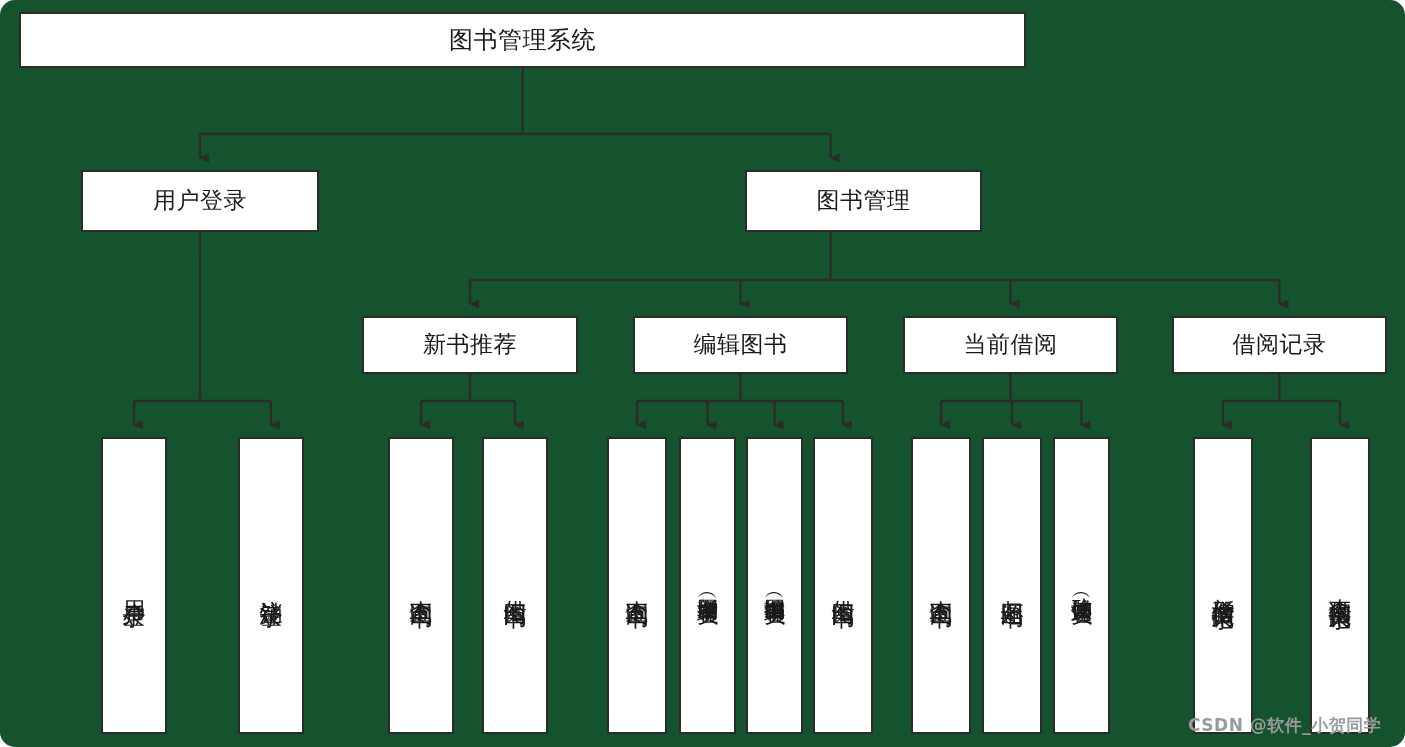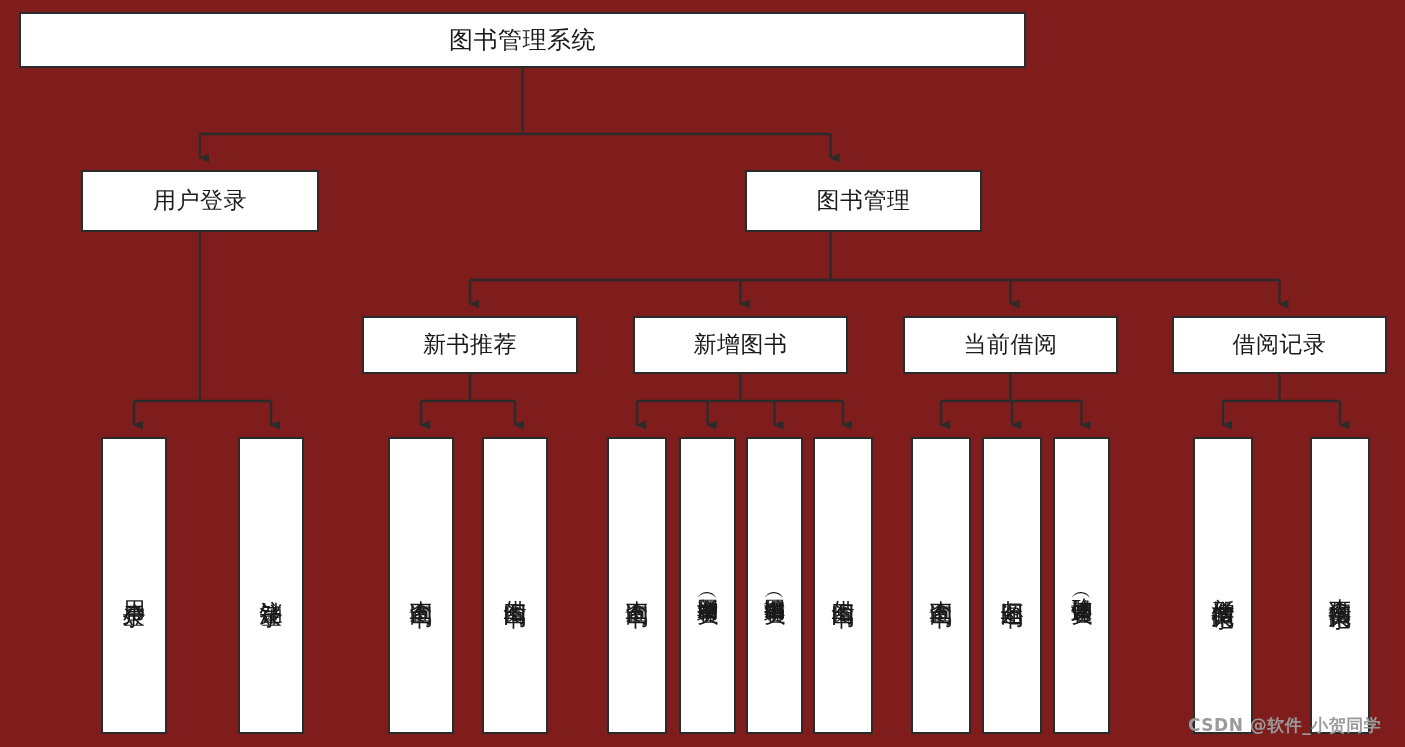--- a/index.html
+++ b/index.html
@@ -8,22 +8,23 @@
     padding: 0;
     background: #ffffff;
   }
   body {
     font-family: "DejaVu Sans", "Liberation Sans", sans-serif;
   }
   #diagram-root {
     position: relative;
     width: 1405px;
     height: 747px;
-    background: #7f1d1d;
+    background: #14532d;
     overflow: hidden;
+    border-radius: 15px;
   }
   #edges-layer {
     position: absolute;
     left: 0;
     top: 0;
     width: 1405px;
     height: 747px;
     pointer-events: none;
   }
   .node {
@@ -131,21 +132,21 @@
     <span class="node-label">用户登录</span>
   </div>
   <div class="node horiz" style="left: 712px; top: 170px; width: 237px; height: 62px; margin-left: 33px;">
     <span class="node-label">图书管理</span>
   </div>
 
   <div class="node horiz" style="left: 362px; top: 316px; width: 216px; height: 58px;">
     <span class="node-label">新书推荐</span>
   </div>
   <div class="node horiz" style="left: 633px; top: 316px; width: 215px; height: 58px;">
-    <span class="node-label">新增图书</span>
+    <span class="node-label">编辑图书</span>
   </div>
   <div class="node horiz" style="left: 903px; top: 316px; width: 215px; height: 58px;">
     <span class="node-label">当前借阅</span>
   </div>
   <div class="node horiz" style="left: 1172px; top: 316px; width: 215px; height: 58px;">
     <span class="node-label">借阅记录</span>
   </div>
 
   <div class="node vert" style="left: 101px; top: 437px; width: 66px; height: 297px;">
     <span class="node-label">用户登录</span>

